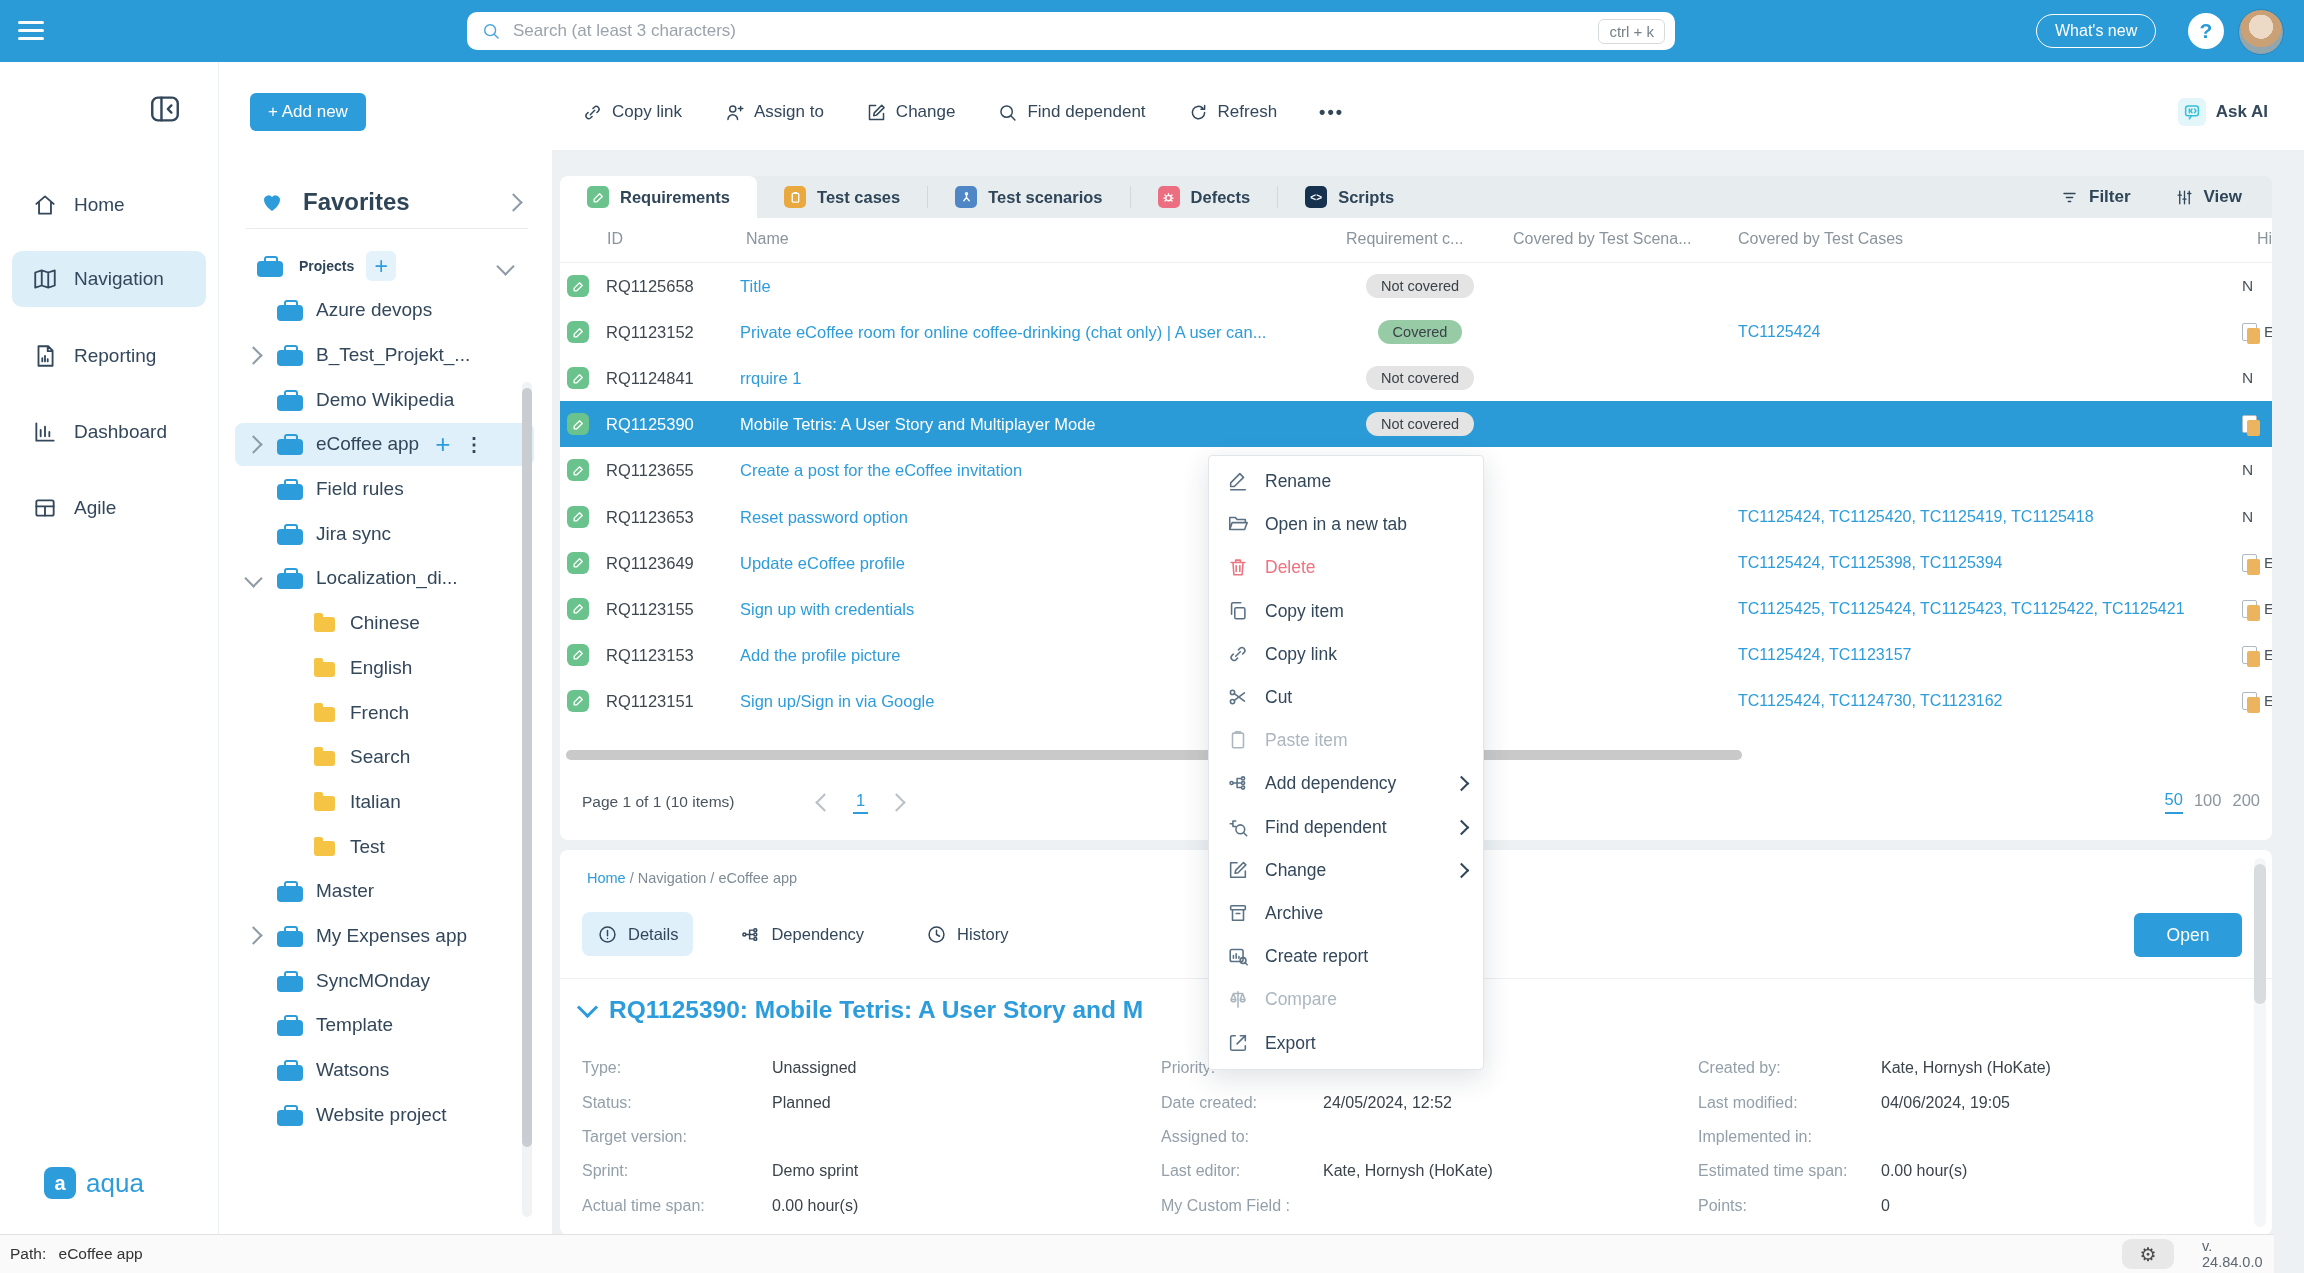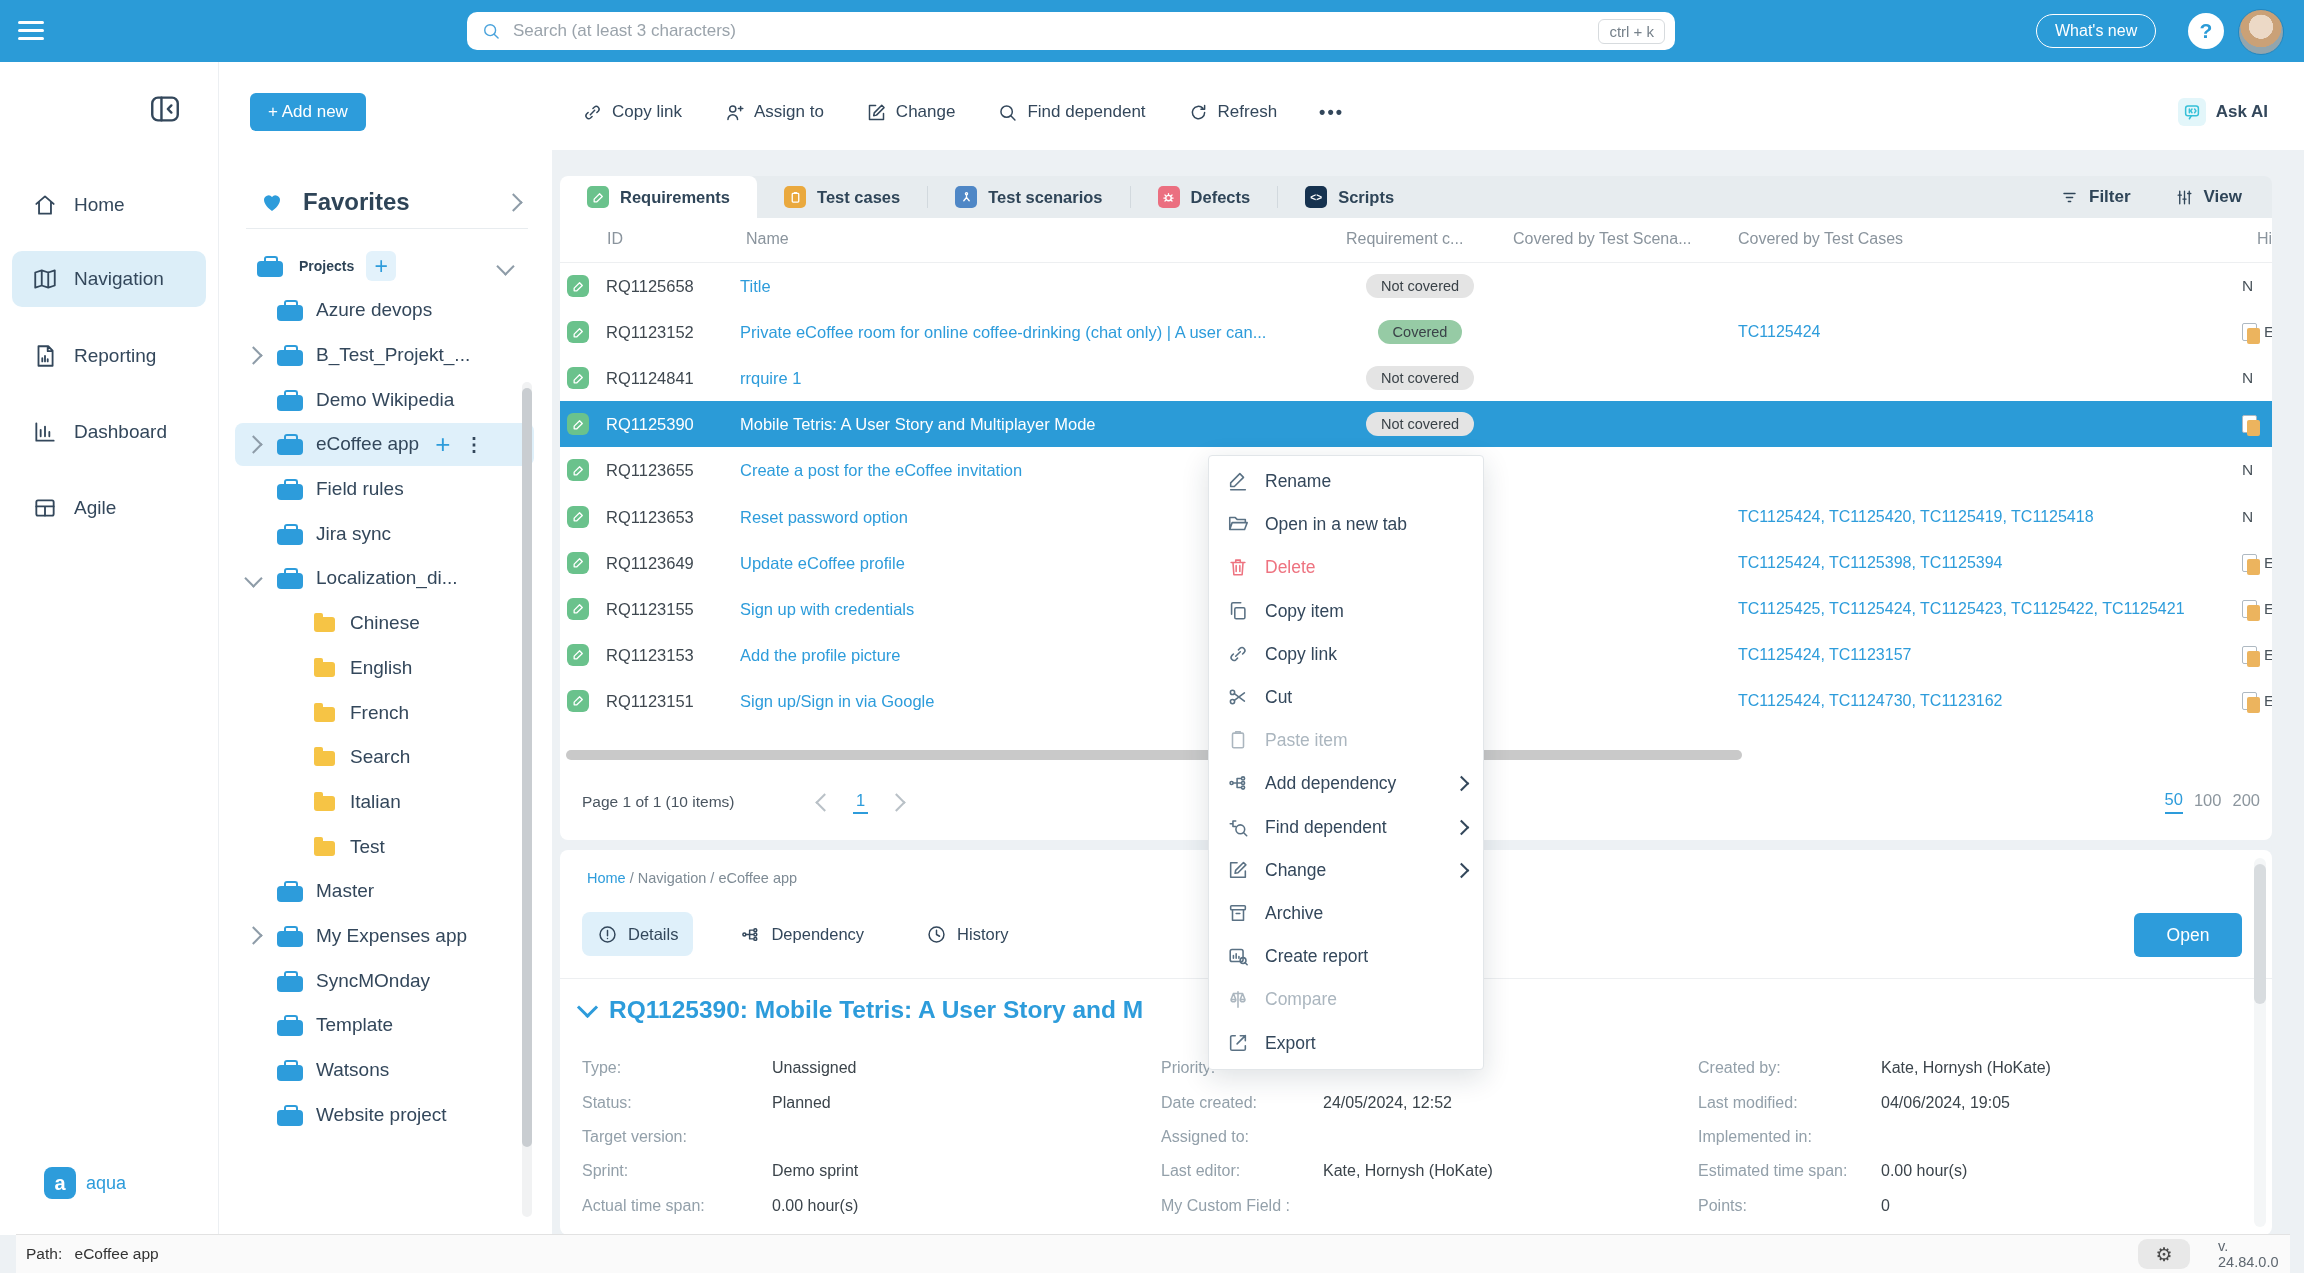--- a/index.html
+++ b/index.html
@@ -44,21 +44,21 @@
   .leftrail{position:absolute;left:0;top:62px;width:218px;bottom:38px;background:#fff;border-right:1px solid #ECEFF2;z-index:6}
   .collapse{position:absolute;left:148px;top:30px;width:36px;height:36px;color:#33475B;cursor:pointer}
   .navitem{position:absolute;left:12px;width:194px;height:56px;border-radius:10px;display:flex;align-items:center;
     gap:16px;padding-left:20px;box-sizing:border-box;color:#33475B;font-size:19px;cursor:pointer}
   .navitem.active{background:#DCEEF8}
   .navitem .nic{color:#33475B}
 
   .brandrow{position:absolute;left:44px;top:1105px;display:flex;align-items:center;gap:10px}
   .brandsq{width:32px;height:32px;border-radius:8px;background:#2D9CDB;color:#fff;font-size:20px;font-weight:bold;
     display:flex;align-items:center;justify-content:center}
-  .brandname{color:#2D9CDB;font-size:18px}
+  .brandname{color:#2D9CDB;font-size:26px}
 
   
   .treepanel{position:absolute;left:219px;top:62px;width:333px;bottom:38px;background:#fff;z-index:4}
   .fav-row{position:absolute;left:0;top:120px;width:100%;height:40px;display:flex;align-items:center;cursor:pointer}
   .fav-heart{margin-left:40px;color:#2D9CDB}
   .fav-label{margin-left:18px;color:#2E4457;font-size:24px;font-weight:bold}
   .fav-chev{margin-left:auto;margin-right:32px}
   .tdivider{position:absolute;left:27px;right:24px;top:166px;border-top:1px solid #E8ECEF}
   .proj-row{position:absolute;left:0;top:96px;width:100%;height:40px;display:flex;align-items:center;top:184px}
   .proj-ic{margin-left:38px}
@@ -168,21 +168,21 @@
     border-radius:4px;box-shadow:0 8px 28px rgba(20,40,60,.14);padding:4px 0;z-index:60}
   .mi{display:flex;align-items:center;height:43.2px;padding:0 16px 0 18px;cursor:pointer}
   .mic{width:23px;height:23px;color:#5A7184;margin-right:15px;flex:none}
   .mlab{font-size:17.5px;color:#33475B;white-space:nowrap}
   .mi.danger .mic,.mi.danger .mlab{color:#EE7380}
   .mi.disabled{cursor:default}
   .mi.disabled .mic,.mi.disabled .mlab{color:#ABB6BF}
   .sub{margin-left:auto;width:9px;height:9px;border-right:2.5px solid #33475B;border-bottom:2.5px solid #33475B;transform:rotate(-45deg)}
 
   
-  .statusbar{position:absolute;left:16px;bottom:0;width:2274px;height:38px;background:#FAFAFA;border-top:1px solid #E2E2E2;z-index:30}
+  .statusbar{position:absolute;left:0;bottom:0;width:2274px;height:38px;background:#FAFAFA;border-top:1px solid #E2E2E2;z-index:30}
   .pathtxt{position:absolute;left:10px;top:50%;transform:translateY(-50%);font-size:15.5px;color:#333}
   .pathtxt .plabel{margin-right:8px}
   .gearpill{position:absolute;left:2122px;top:4px;width:52px;height:30px;border-radius:9px;background:#E8E8E8;color:#4A4A4A;
     display:flex;align-items:center;justify-content:center;font-size:19px;cursor:pointer}
   .vertxt{position:absolute;left:2202px;top:50%;transform:translateY(-50%);font-size:14.5px;color:#5E6770}
 </style>
 </head>
 <body>
 
 <div class="topbar">

